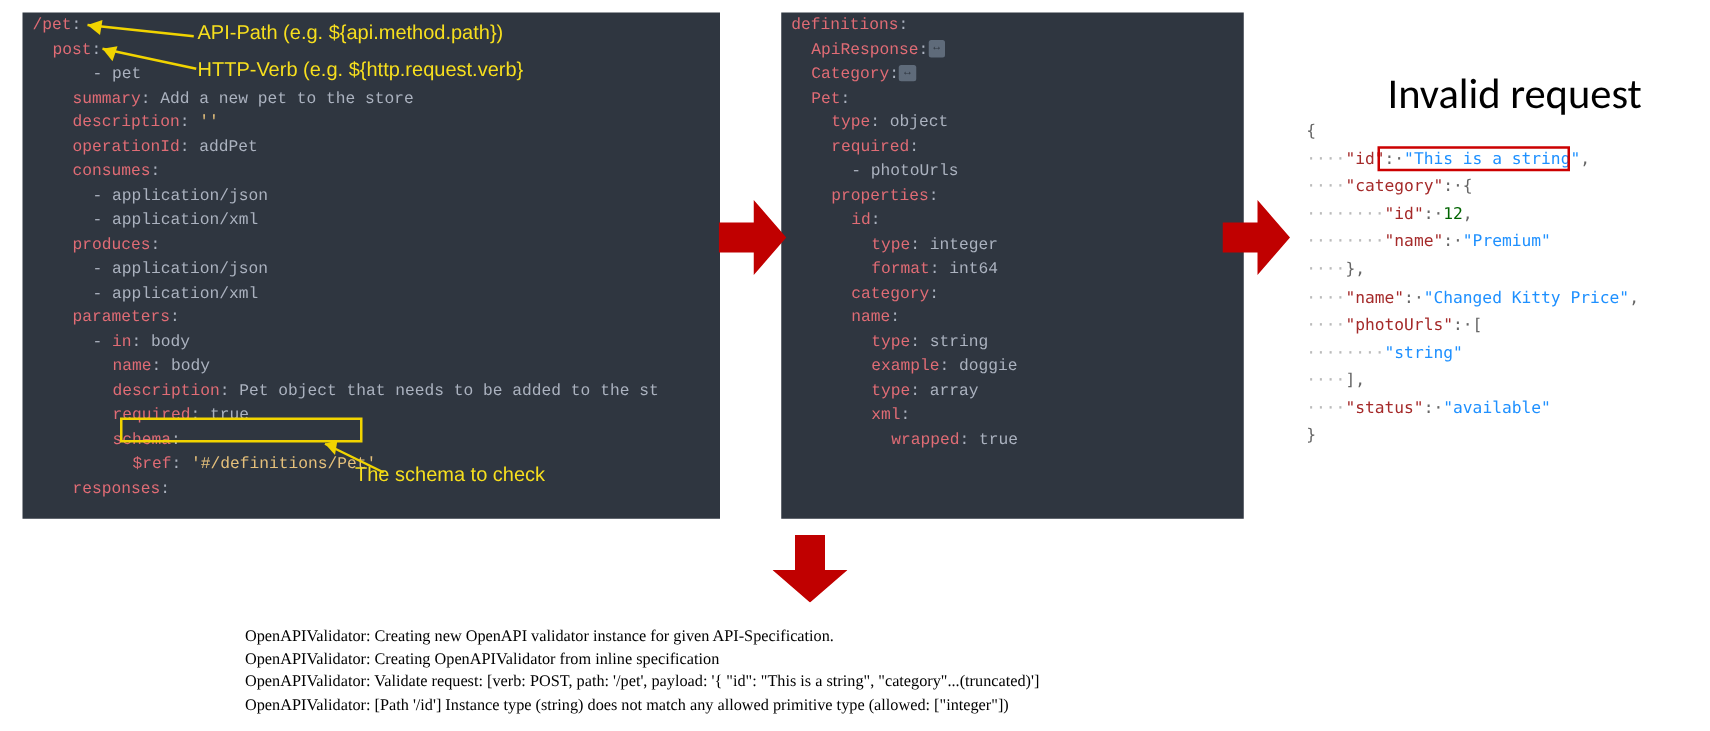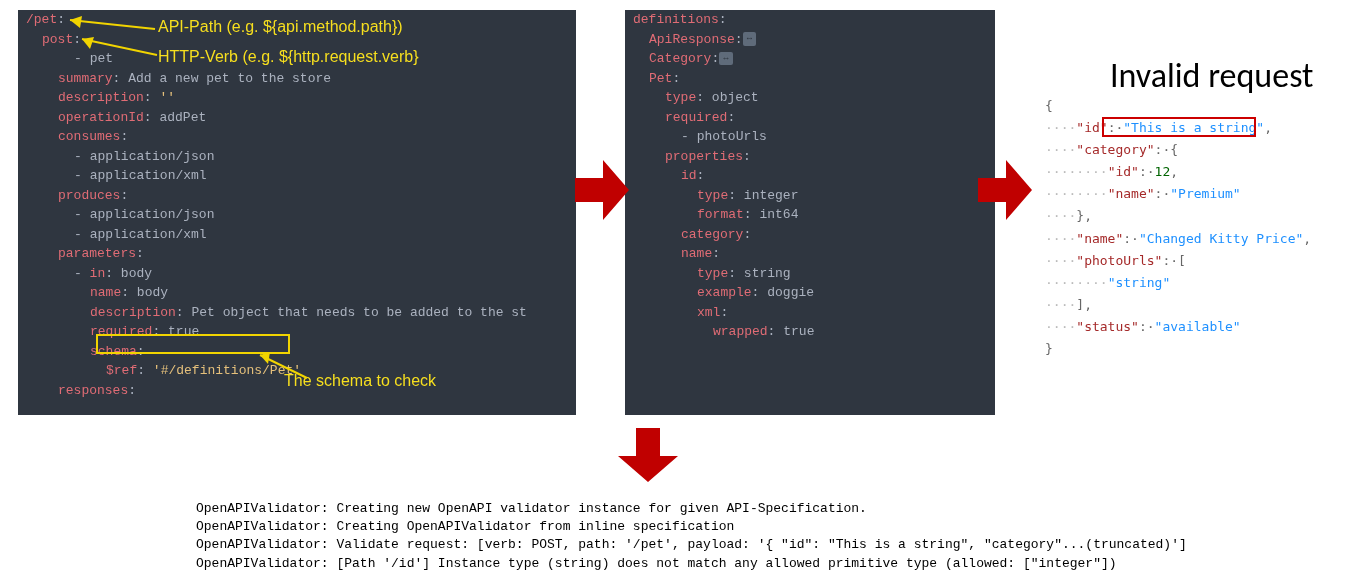--- a/index.html
+++ b/index.html
@@ -22,21 +22,21 @@
   .annot2 { left: 158px; top: 48px; }
   .annot3 { left: 284px; top: 372px; }
   
   .arrow-yellow { position: absolute; }
   .box-yellow { position: absolute; border: 2px solid #f1d400; }
   .box-red { position: absolute; border: 2px solid #c00; }
   
   .arrow-red { position: absolute; }
   .arrow-red svg { display: block; }
   
-  .logs { position: absolute; left: 196px; top: 500px; font-family: Liberation Mono, monospace; font-size: 13px; line-height: 1.4; color: #000; }
+  .logs { position: absolute; left: 196px; top: 500px; font-family: Liberation Serif, serif; font-size: 13px; line-height: 1.4; color: #000; }
   
   .ind0 { padding-left: 8px; }
   .ind1 { padding-left: 24px; }
   .ind2 { padding-left: 40px; }
   .ind3 { padding-left: 56px; }
   .ind4 { padding-left: 72px; }
   .ind5 { padding-left: 88px; }
   
   .j-key { color: #a52a2a; }
   .j-num { color: #006400; }
@@ -82,20 +82,21 @@
   <div class="ind2"><span class="k-key">required</span><span class="k-dash">:</span></div>
   <div class="ind3"><span class="k-dash">-</span> <span class="k-dash">photoUrls</span></div>
   <div class="ind2"><span class="k-key">properties</span><span class="k-dash">:</span></div>
   <div class="ind3"><span class="k-key">id</span><span class="k-dash">:</span></div>
   <div class="ind4"><span class="k-key">type</span><span class="k-dash">:</span> <span class="k-dash">integer</span></div>
   <div class="ind4"><span class="k-key">format</span><span class="k-dash">:</span> <span class="k-dash">int64</span></div>
   <div class="ind3"><span class="k-key">category</span><span class="k-dash">:</span></div>
   <div class="ind3"><span class="k-key">name</span><span class="k-dash">:</span></div>
   <div class="ind4"><span class="k-key">type</span><span class="k-dash">:</span> <span class="k-dash">string</span></div>
   <div class="ind4"><span class="k-key">example</span><span class="k-dash">:</span> <span class="k-dash">doggie</span></div>
+  <div class="ind4"><span class="k-key">type</span><span class="k-dash">:</span> <span class="k-dash">array</span></div>
   <div class="ind4"><span class="k-key">xml</span><span class="k-dash">:</span></div>
   <div class="ind5"><span class="k-key">wrapped</span><span class="k-dash">:</span> <span class="k-dash">true</span></div>
 
 </div>
 
 <div class="title-invalid">Invalid request</div>
 
 <div class="json-panel">
   <div><span class="j-punc">{</span></div>
   <div><span class="j-dot">····</span><span class="j-key">"id"</span><span class="j-punc">:·</span><span class="j-str">"This is a string"</span><span class="j-punc">,</span></div>

